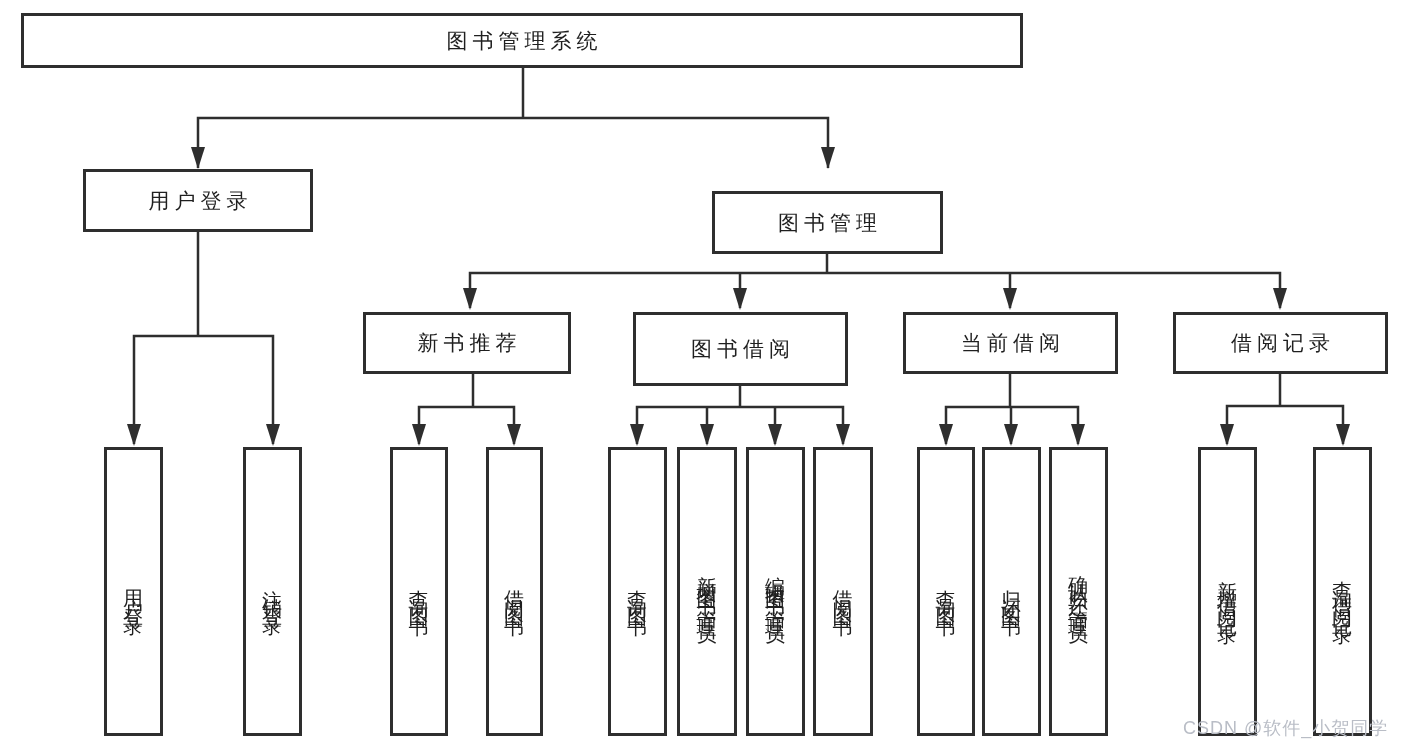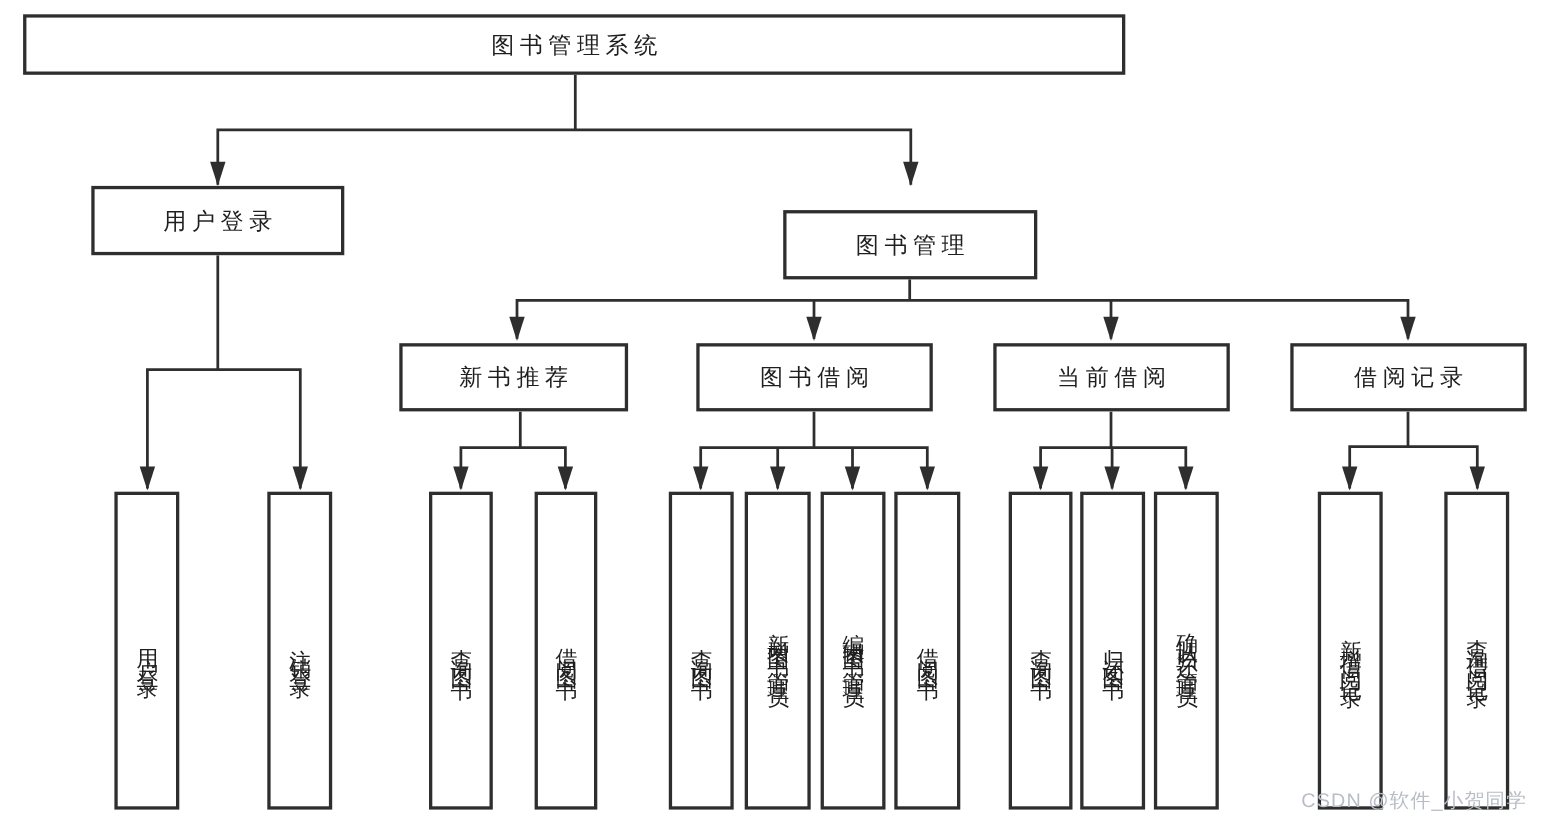--- a/index.html
+++ b/index.html
@@ -101,21 +101,21 @@
       <polygon points="1336,424 1350,424 1343,446"></polygon>
     </g>
   </svg>
 
   <div class="box box-h" style="left:21px;top:13px;width:1002px;height:55px;">图书管理系统</div>
 
   <div class="box box-h" style="left:83px;top:169px;width:230px;height:63px;">用户登录</div>
   <div class="box box-h" style="left:712px;top:169px;width:231px;height:63px;margin-top:22px;">图书管理</div>
 
   <div class="box box-h" style="left:363px;top:312px;width:208px;height:62px;">新书推荐</div>
-  <div class="box box-h" style="left:633px;top:312px;width:215px;height:62px;text-align:center;">图书借阅</div>
+  <div class="box box-h" style="left:633px;top:312px;width:215px;height:74px;text-align:center;">图书借阅</div>
   <div class="box box-h" style="left:1173px;top:312px;width:215px;height:62px;">借阅记录</div>
   <div class="box box-h" style="left:903px;top:312px;width:215px;height:62px;">当前借阅</div>
 
   <div class="box box-v" style="left:104px;top:447px;width:59px;height:289px;">用户登录</div>
   <div class="box box-v" style="left:243px;top:447px;width:59px;height:289px;">注销登录</div>
 
   <div class="box box-v" style="left:390px;top:447px;width:58px;height:289px;">查询图书</div>
   <div class="box box-v" style="left:486px;top:447px;width:57px;height:289px;">借阅图书</div>
 
   <div class="box box-v" style="left:608px;top:447px;width:59px;height:289px;">查询图书</div>

